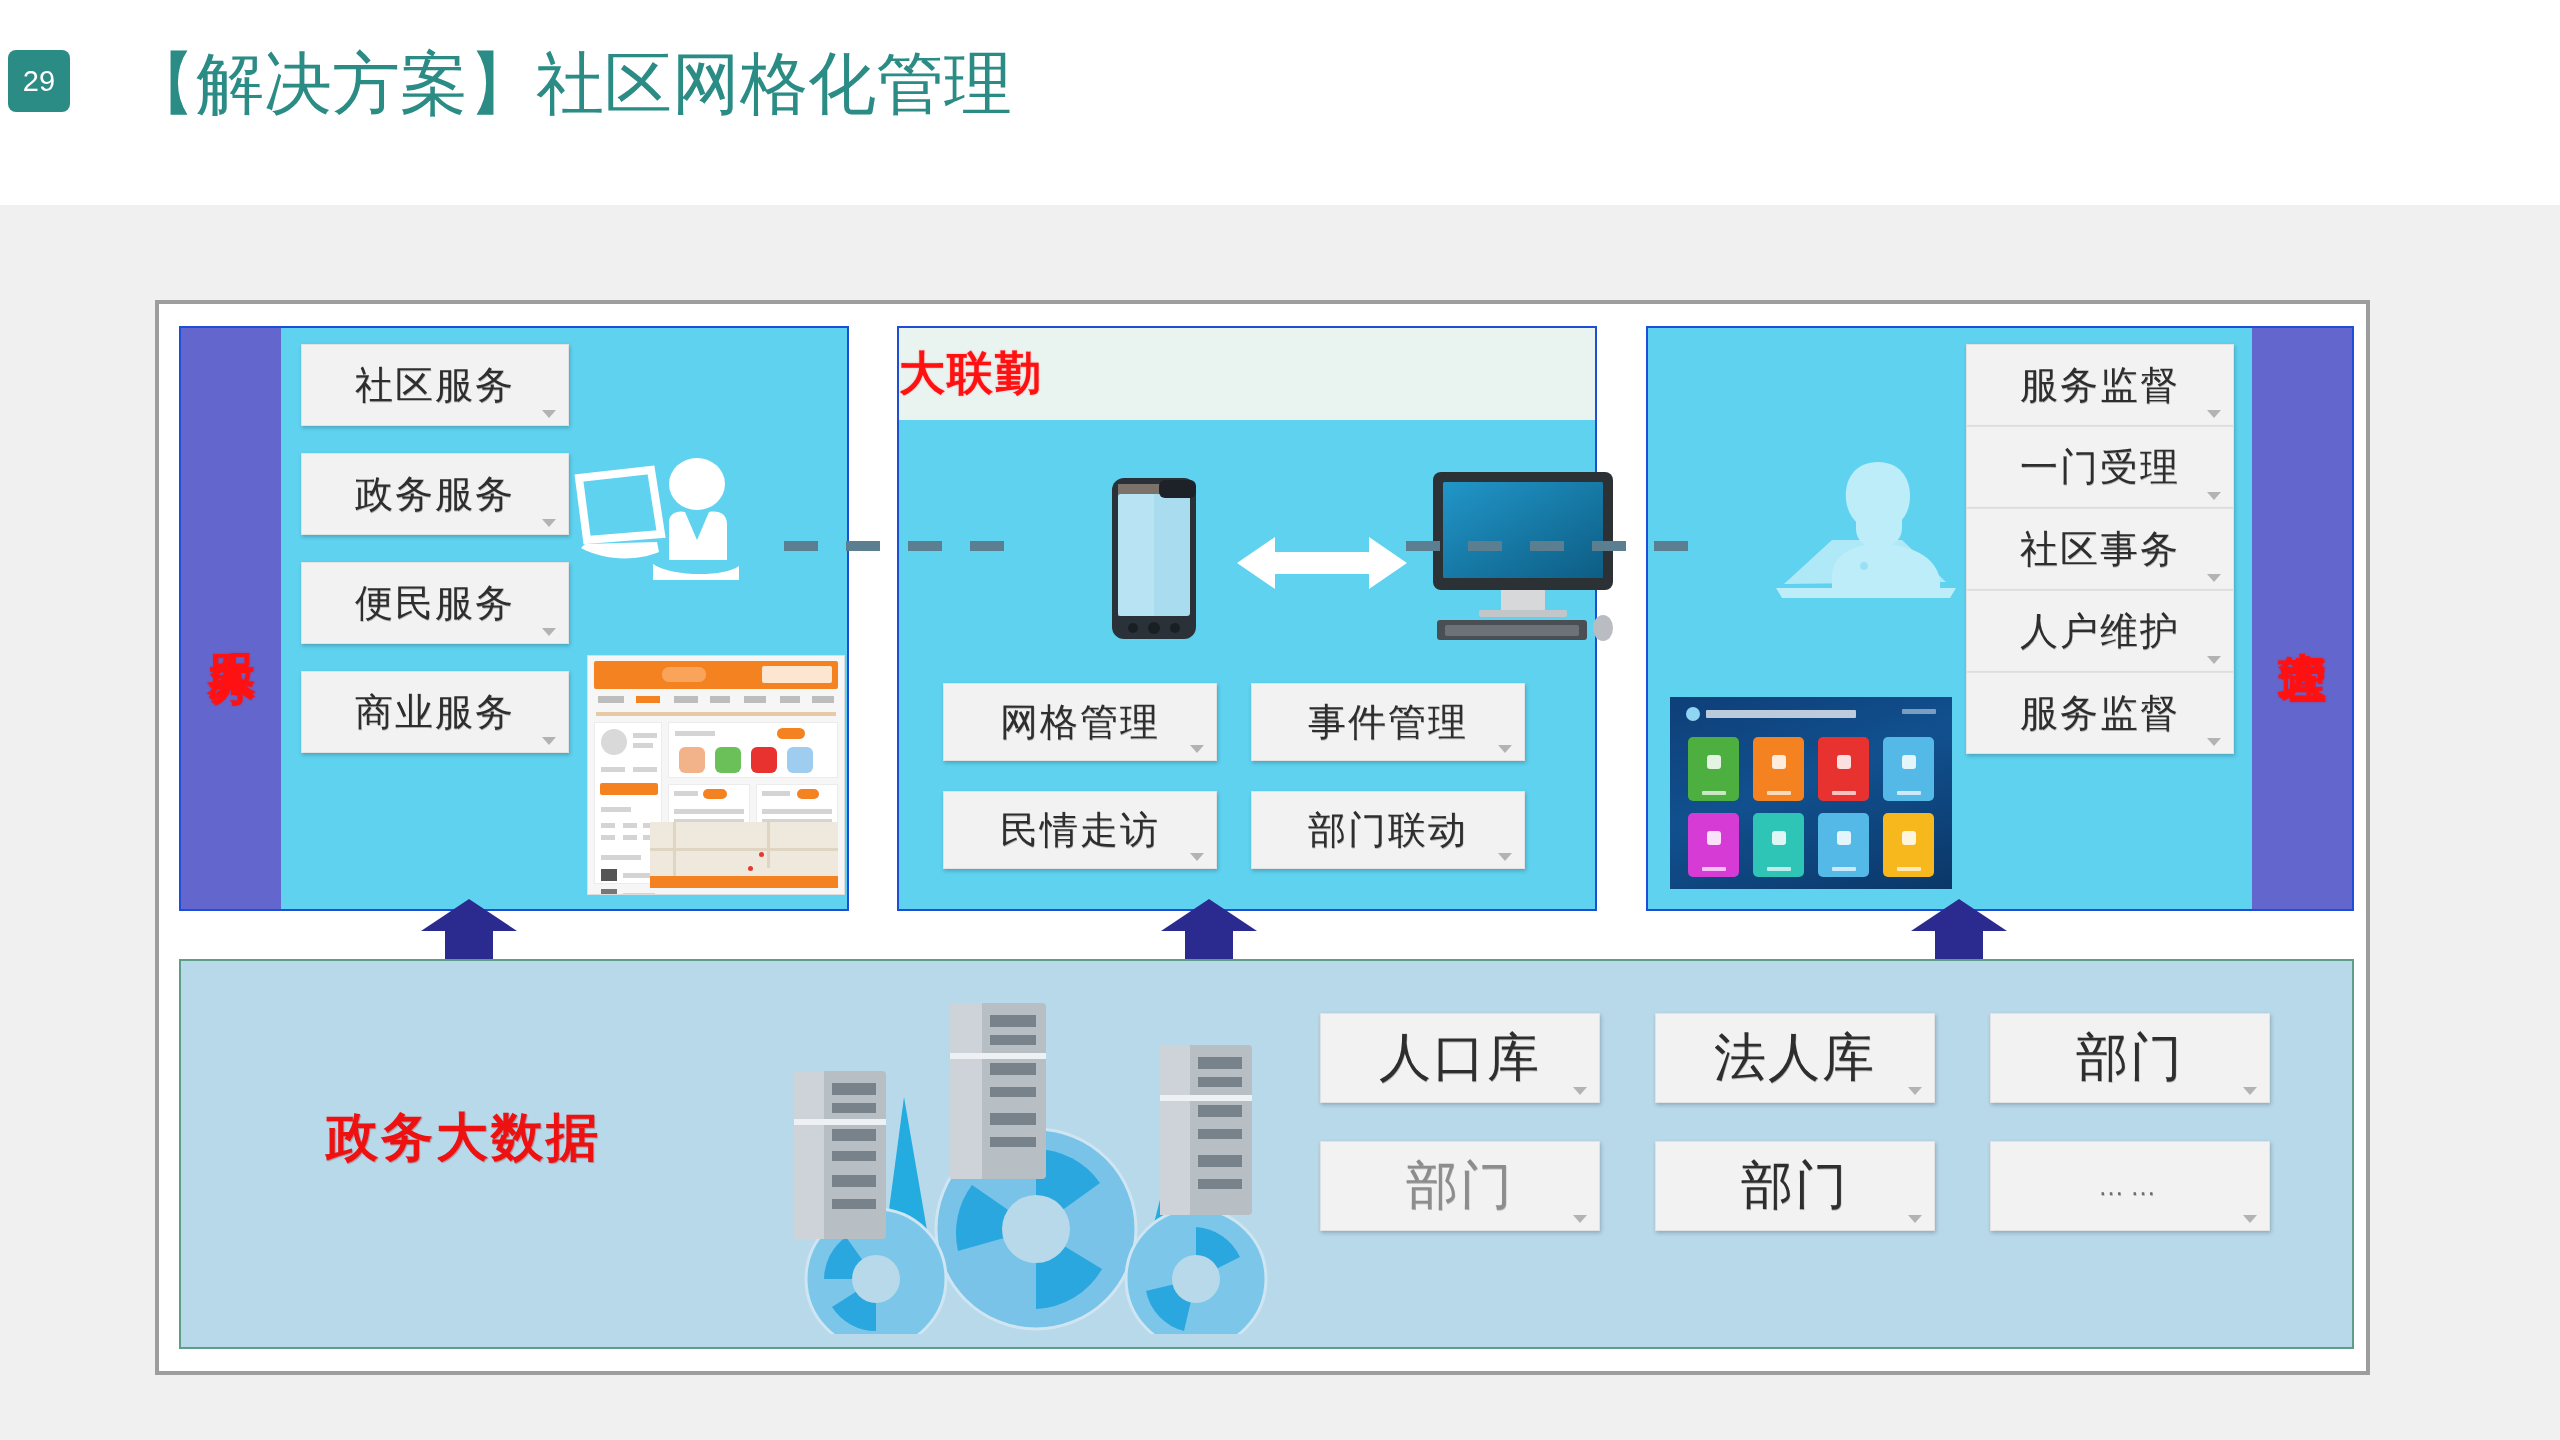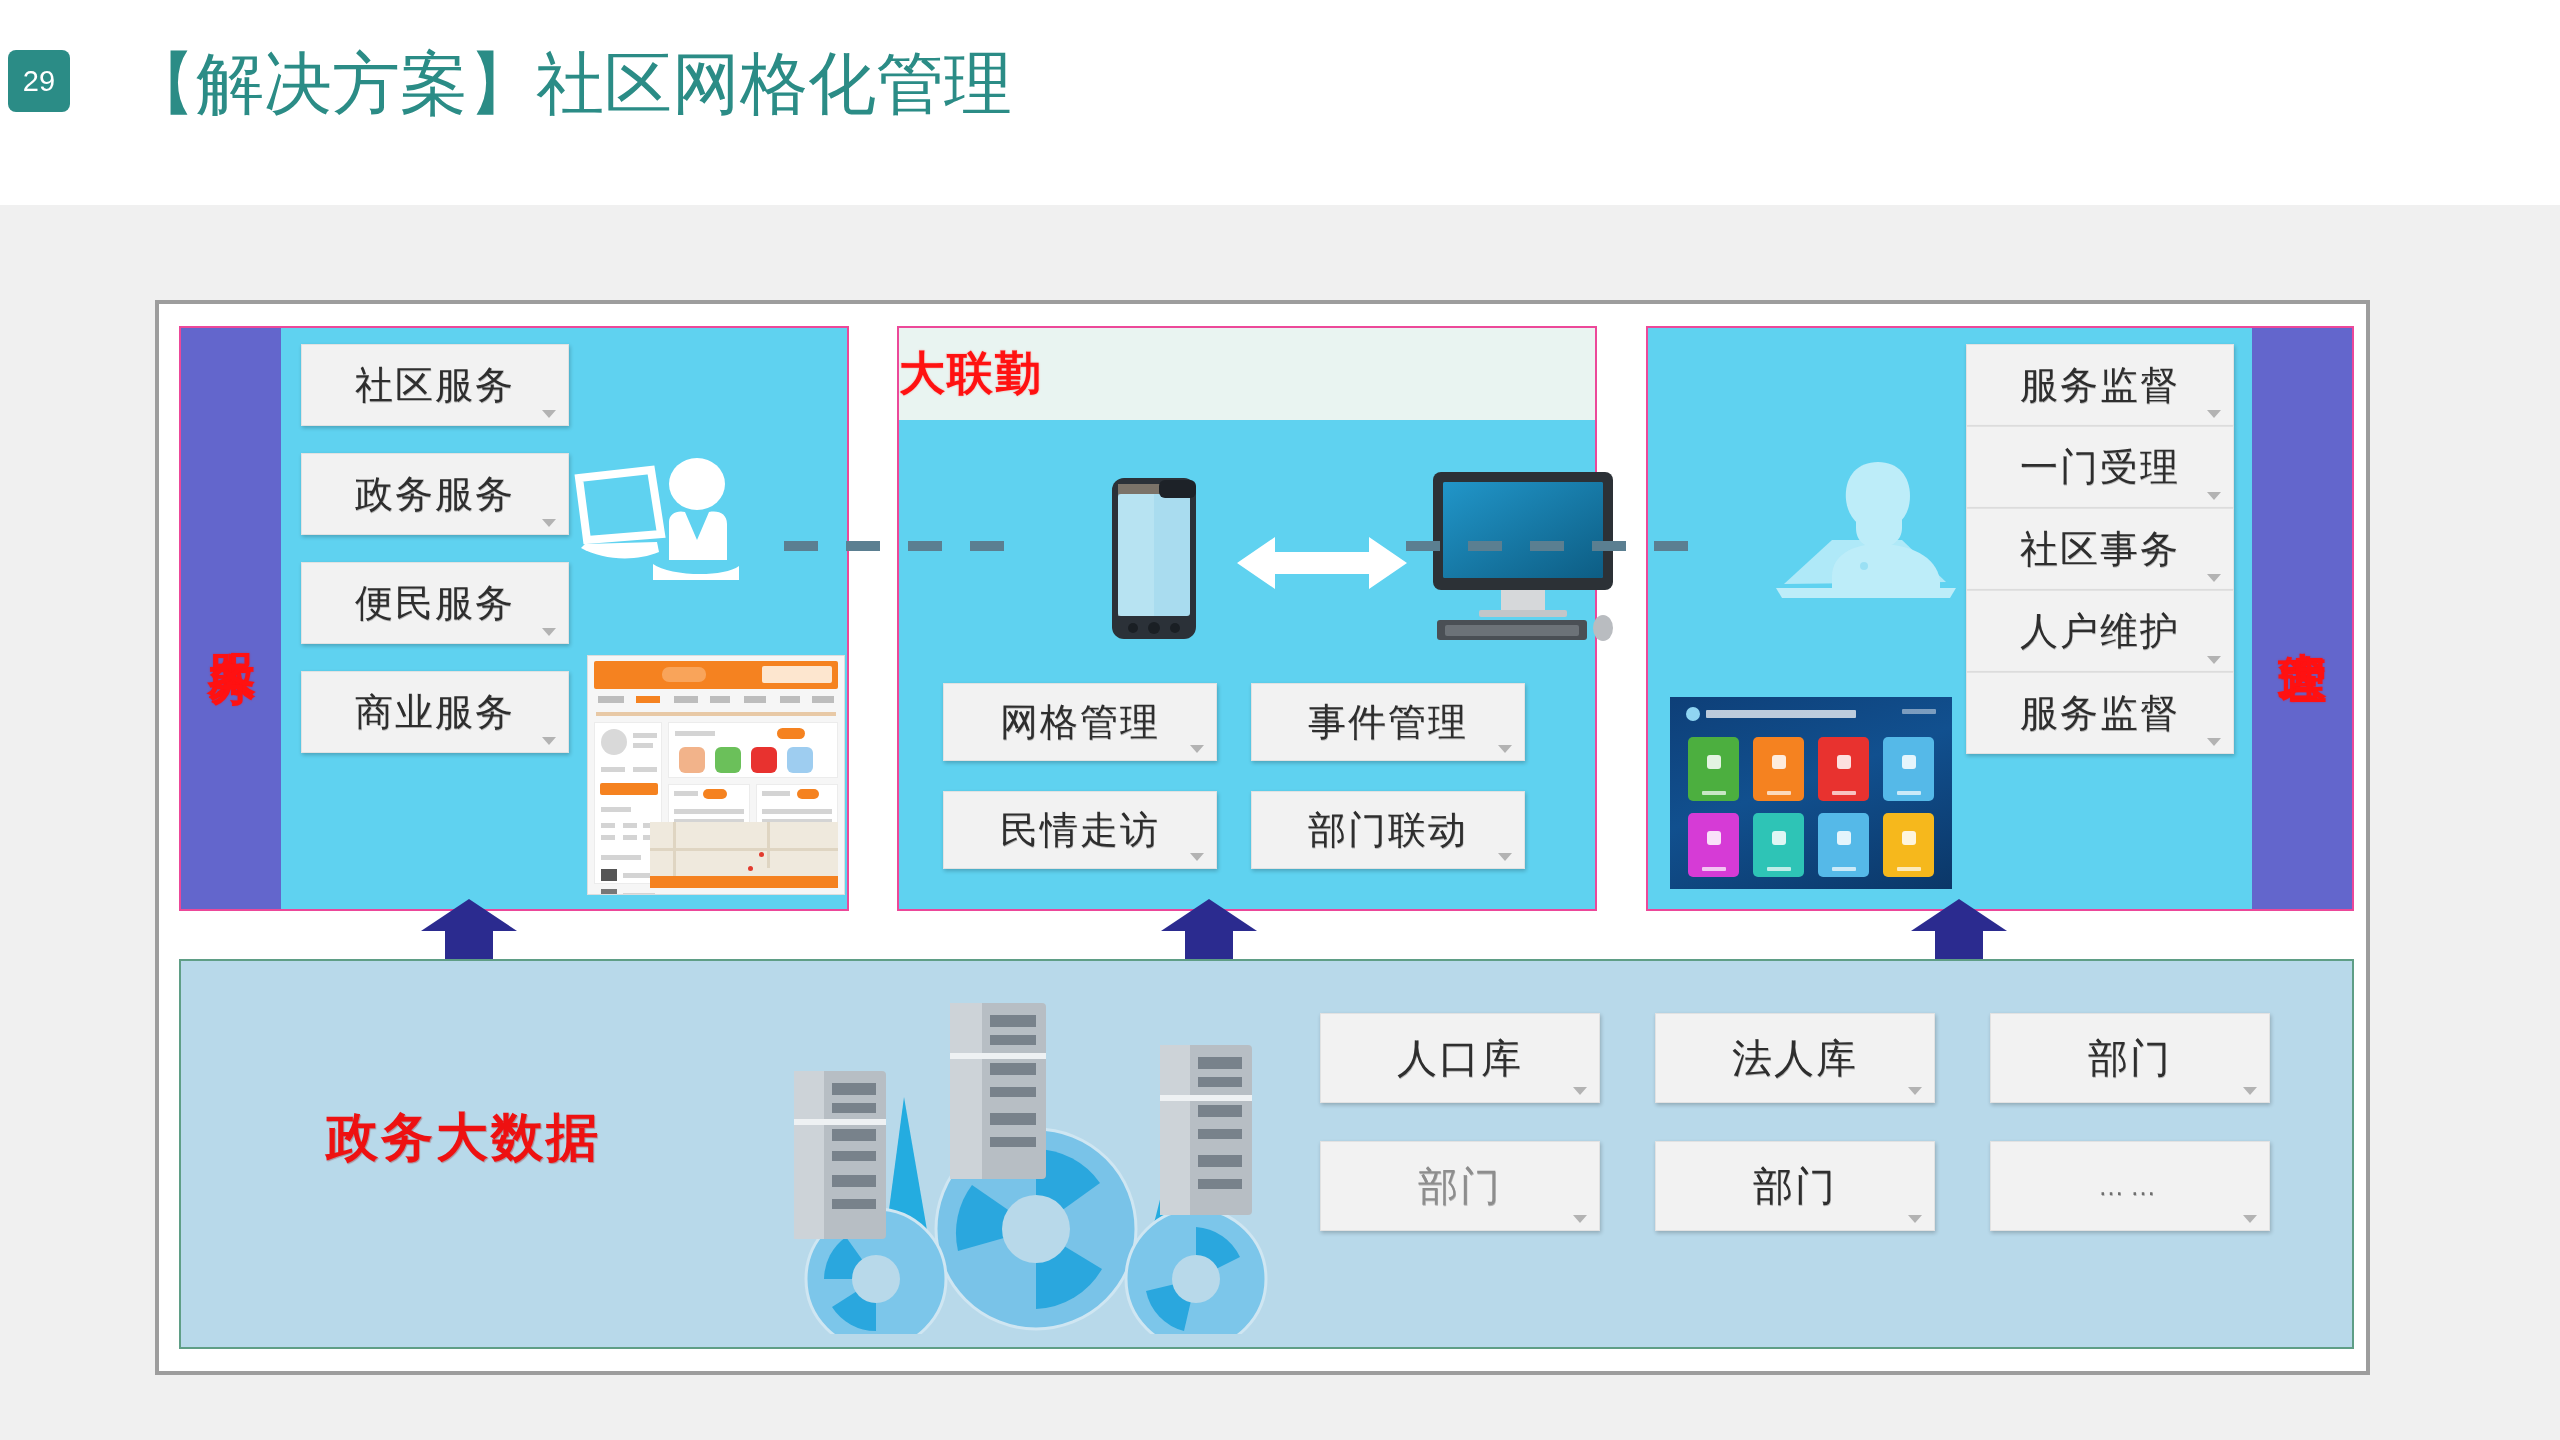--- a/index.html
+++ b/index.html
@@ -51,21 +51,21 @@
     position: absolute; left: 0; top: 0;
     width: 100%; height: 100%;
     background: #ffffff;
   }
 
   
   .panel {
     position: absolute;
     top: 22px; height: 585px;
     background: #5fd2f0;
-    border: 2px solid #ec4899;
+    border: 2px solid #1d4ed8;
   }
   .panel-left   { left: 20px;   width: 670px; }
   .panel-center { left: 738px;  width: 700px; }
   .panel-right  { left: 1487px; width: 708px; }
 
   
   .side-bar {
     position: absolute; top: 0; height: 100%;
     width: 100px;
     background: #6366cc;
@@ -231,21 +231,21 @@
   }
   .server-art { position:absolute; left:555px; top:18px; width:600px; height:355px; }
 
   .db-grid {
     position: absolute; right: 52px; top: 52px;
     width: 980px;
     display: grid; grid-template-columns: repeat(3, 280px);
     grid-template-rows: repeat(2, 90px);
     gap: 38px 55px;
   }
-  .db-grid .chip { width: 280px; height: 90px; font-size: 40px; }
+  .db-grid .chip { width: 280px; height: 90px; font-size: 52px; }
   .db-grid .chip.muted { color:#8d8d8d; }
   .db-grid .chip.dots { font-size: 26px; letter-spacing: 6px; color:#6e6e6e; }
 
   
   .up-arrow { position:absolute; width:96px; height:72px; }
   .ua-1 { left: 262px;  bottom: 400px; }
   .ua-2 { left: 1002px; bottom: 400px; }
   .ua-3 { left: 1752px; bottom: 400px; }
 </style>
 </head>

